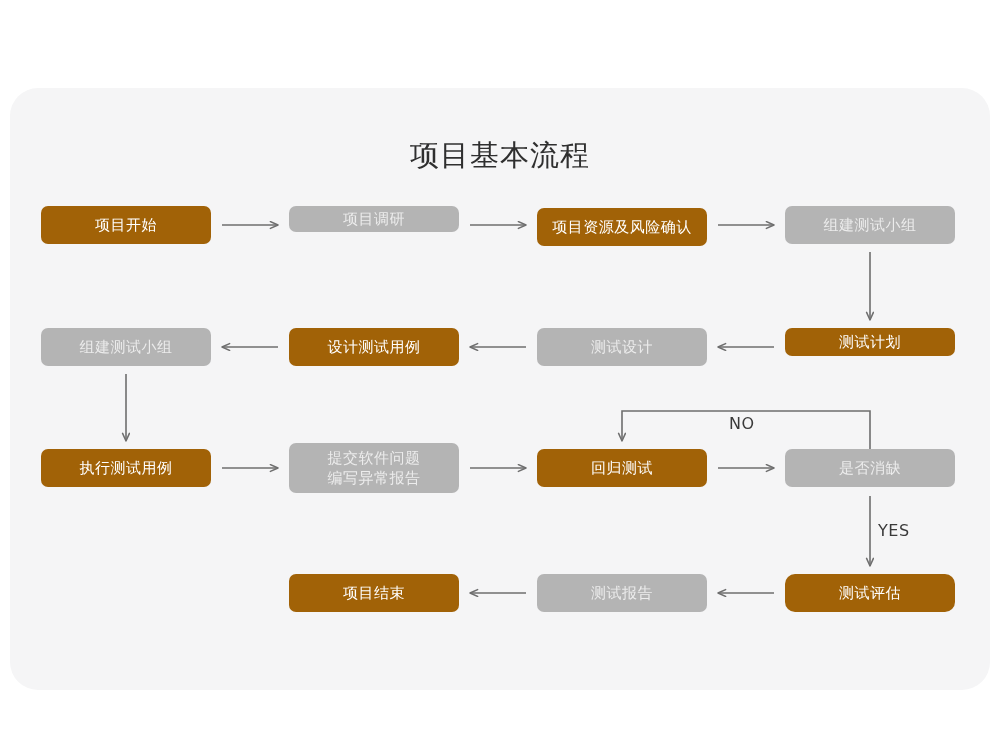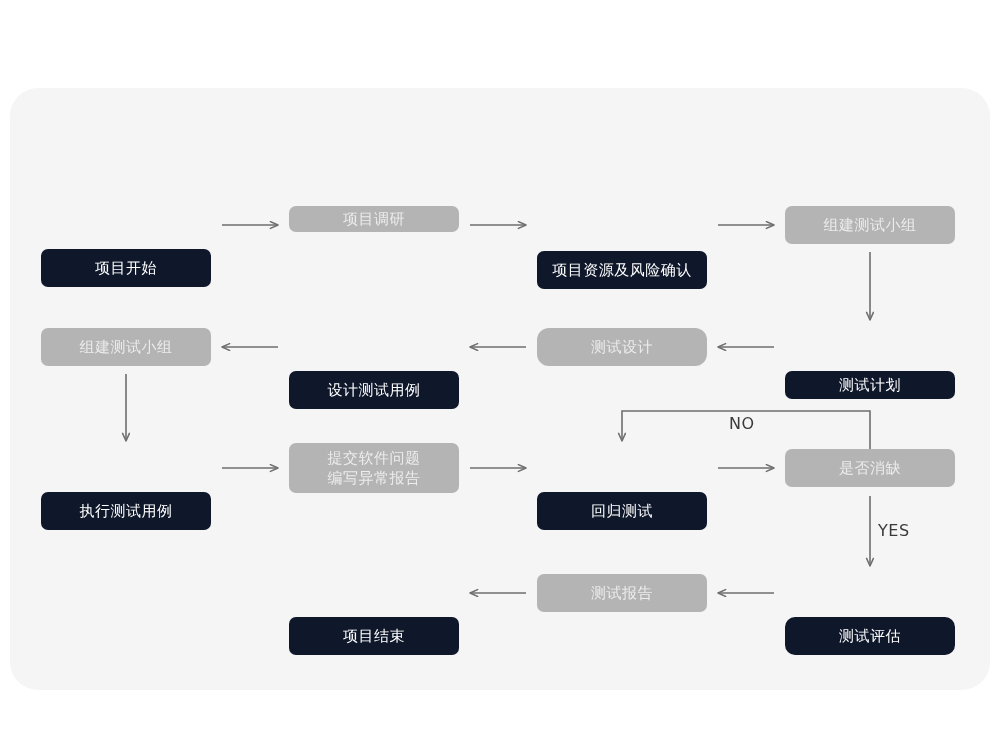--- a/index.html
+++ b/index.html
@@ -50,23 +50,22 @@
     justify-content: center;
     text-align: center;
     font-size: 15px;
     line-height: 20px;
     letter-spacing: 0.5px;
     white-space: pre-line;
     user-select: none;
   }
 
   .node.purple {
-    background: #0f172a;
+    background: #a16207;
     color: #ffffff;
-    margin-top: 43px;
   }
 
   .node.gray {
     background: #b4b4b4;
     color: #ececec;
   }
 
   
   #wires {
     position: absolute;
@@ -85,20 +84,21 @@
     user-select: none;
   }
 </style>
 </head>
 <body>
 
 <div id="stage">
 
   <div id="card"></div>
 
+  <div id="chart-title">项目基本流程</div>
 
   <svg id="wires" viewBox="0 0 1000 750" width="1000" height="750">
     <defs>
       <marker id="ah" markerWidth="10" markerHeight="10" refX="8.6" refY="4" orient="auto" markerUnits="userSpaceOnUse">
         <path d="M1,0.6 L8.6,4 L1,7.4" fill="none" stroke="#6e6e6e" stroke-width="1.5" stroke-linecap="round" stroke-linejoin="round"></path>
       </marker>
     </defs>
 
     <g stroke="#6e6e6e" stroke-width="1.6" fill="none" marker-end="url(#ah)">
 
@@ -126,21 +126,21 @@
       <line x1="526" y1="593" x2="470" y2="593"></line>
     </g>
   </svg>
 
   <div id="nodes-host">
       <div class="node purple" style="left: 41px; top: 206px; width: 170px; height: 38px;">项目开始</div>
       <div class="node gray" style="left: 289px; top: 206px; width: 170px; height: 26px;">项目调研</div>
       <div class="node purple" style="left: 537px; top: 208px; width: 170px; height: 38px;">项目资源及风险确认</div>
       <div class="node gray" style="left: 785px; top: 206px; width: 170px; height: 38px;">组建测试小组</div>
       <div class="node purple" style="left: 785px; top: 328px; width: 170px; height: 28px; font-family: Liberation Serif, serif;">测试计划</div>
-      <div class="node gray" style="left: 537px; top: 328px; width: 170px; height: 38px; border-radius: 12px;">测试设计</div>
+      <div class="node gray" style="left: 537px; top: 328px; width: 170px; height: 38px;">测试设计</div>
       <div class="node purple" style="left: 289px; top: 328px; width: 170px; height: 38px; text-align: center;">设计测试用例</div>
       <div class="node gray" style="left: 41px; top: 328px; width: 170px; height: 38px;">组建测试小组</div>
       <div class="node purple" style="left: 41px; top: 449px; width: 170px; height: 38px;">执行测试用例</div>
       <div class="node gray" style="left: 289px; top: 443px; width: 170px; height: 50px;">提交软件问题
 编写异常报告</div>
       <div class="node purple" style="left: 537px; top: 449px; width: 170px; height: 38px; text-align: center;">回归测试</div>
       <div class="node gray" style="left: 785px; top: 449px; width: 170px; height: 38px;">是否消缺</div>
       <div class="node purple" style="left: 785px; top: 574px; width: 170px; height: 38px; border-radius: 10px;">测试评估</div>
       <div class="node gray" style="left: 537px; top: 574px; width: 170px; height: 38px;">测试报告</div>
       <div class="node purple" style="left: 289px; top: 574px; width: 170px; height: 38px;">项目结束</div>

